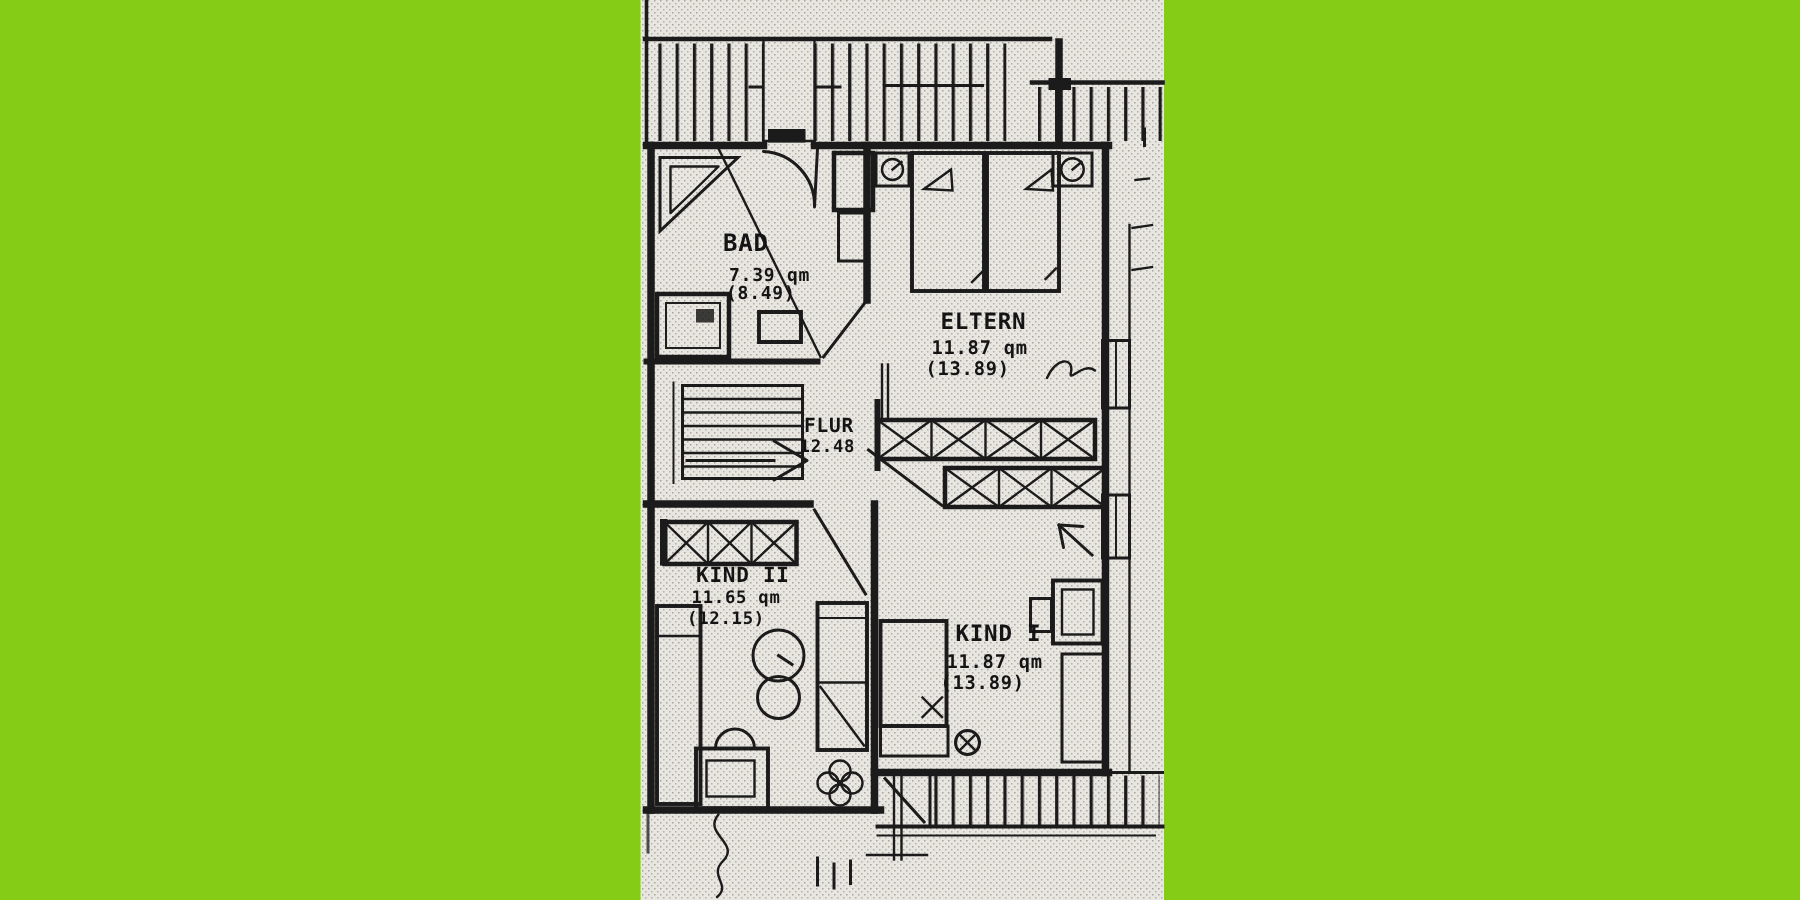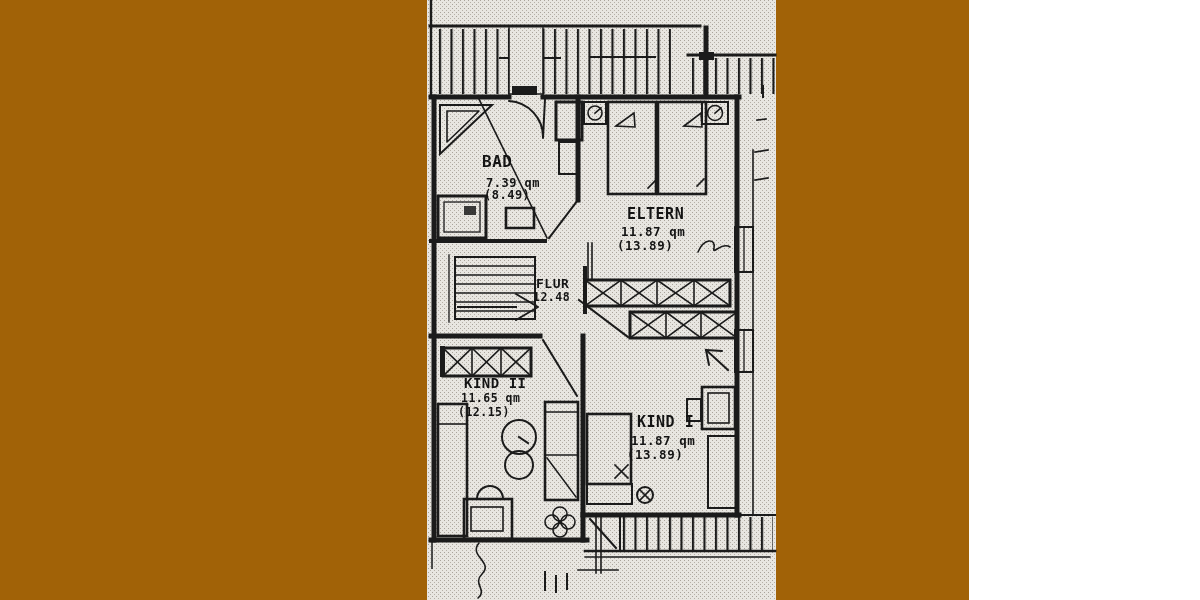--- a/index.html
+++ b/index.html
@@ -1,16 +1,16 @@
 <!DOCTYPE html>
 <html><head>
 <meta charset="utf-8">
 <style>
   html,body{margin:0;padding:0;width:1200px;height:600px;background:#ffffff;overflow:hidden;}
-  .stage{position:relative;width:969px;height:600px;background:#a16207;}
+  .stage{position:relative;width:1200px;height:600px;background:#84cc16;}
   svg{position:absolute;left:0;top:0;}
   .s{stroke:#1b1b1b;fill:none;stroke-linecap:square;}
   .sf{stroke:#1b1b1b;fill:none;stroke-linecap:round;stroke-linejoin:round;}
   .f{fill:#1b1b1b;stroke:none;}
   .w1{stroke-width:1.3;} .w15{stroke-width:1.6;} .w2{stroke-width:2;}
   .w25{stroke-width:2.6;} .w3{stroke-width:3;} .w4{stroke-width:4;} .w5{stroke-width:5;}
   .soft{opacity:.75;}
   .t{font-family:"DejaVu Sans Mono","Liberation Mono",monospace;font-weight:700;fill:#141414;letter-spacing:.5px;}
 </style>
 </head>

